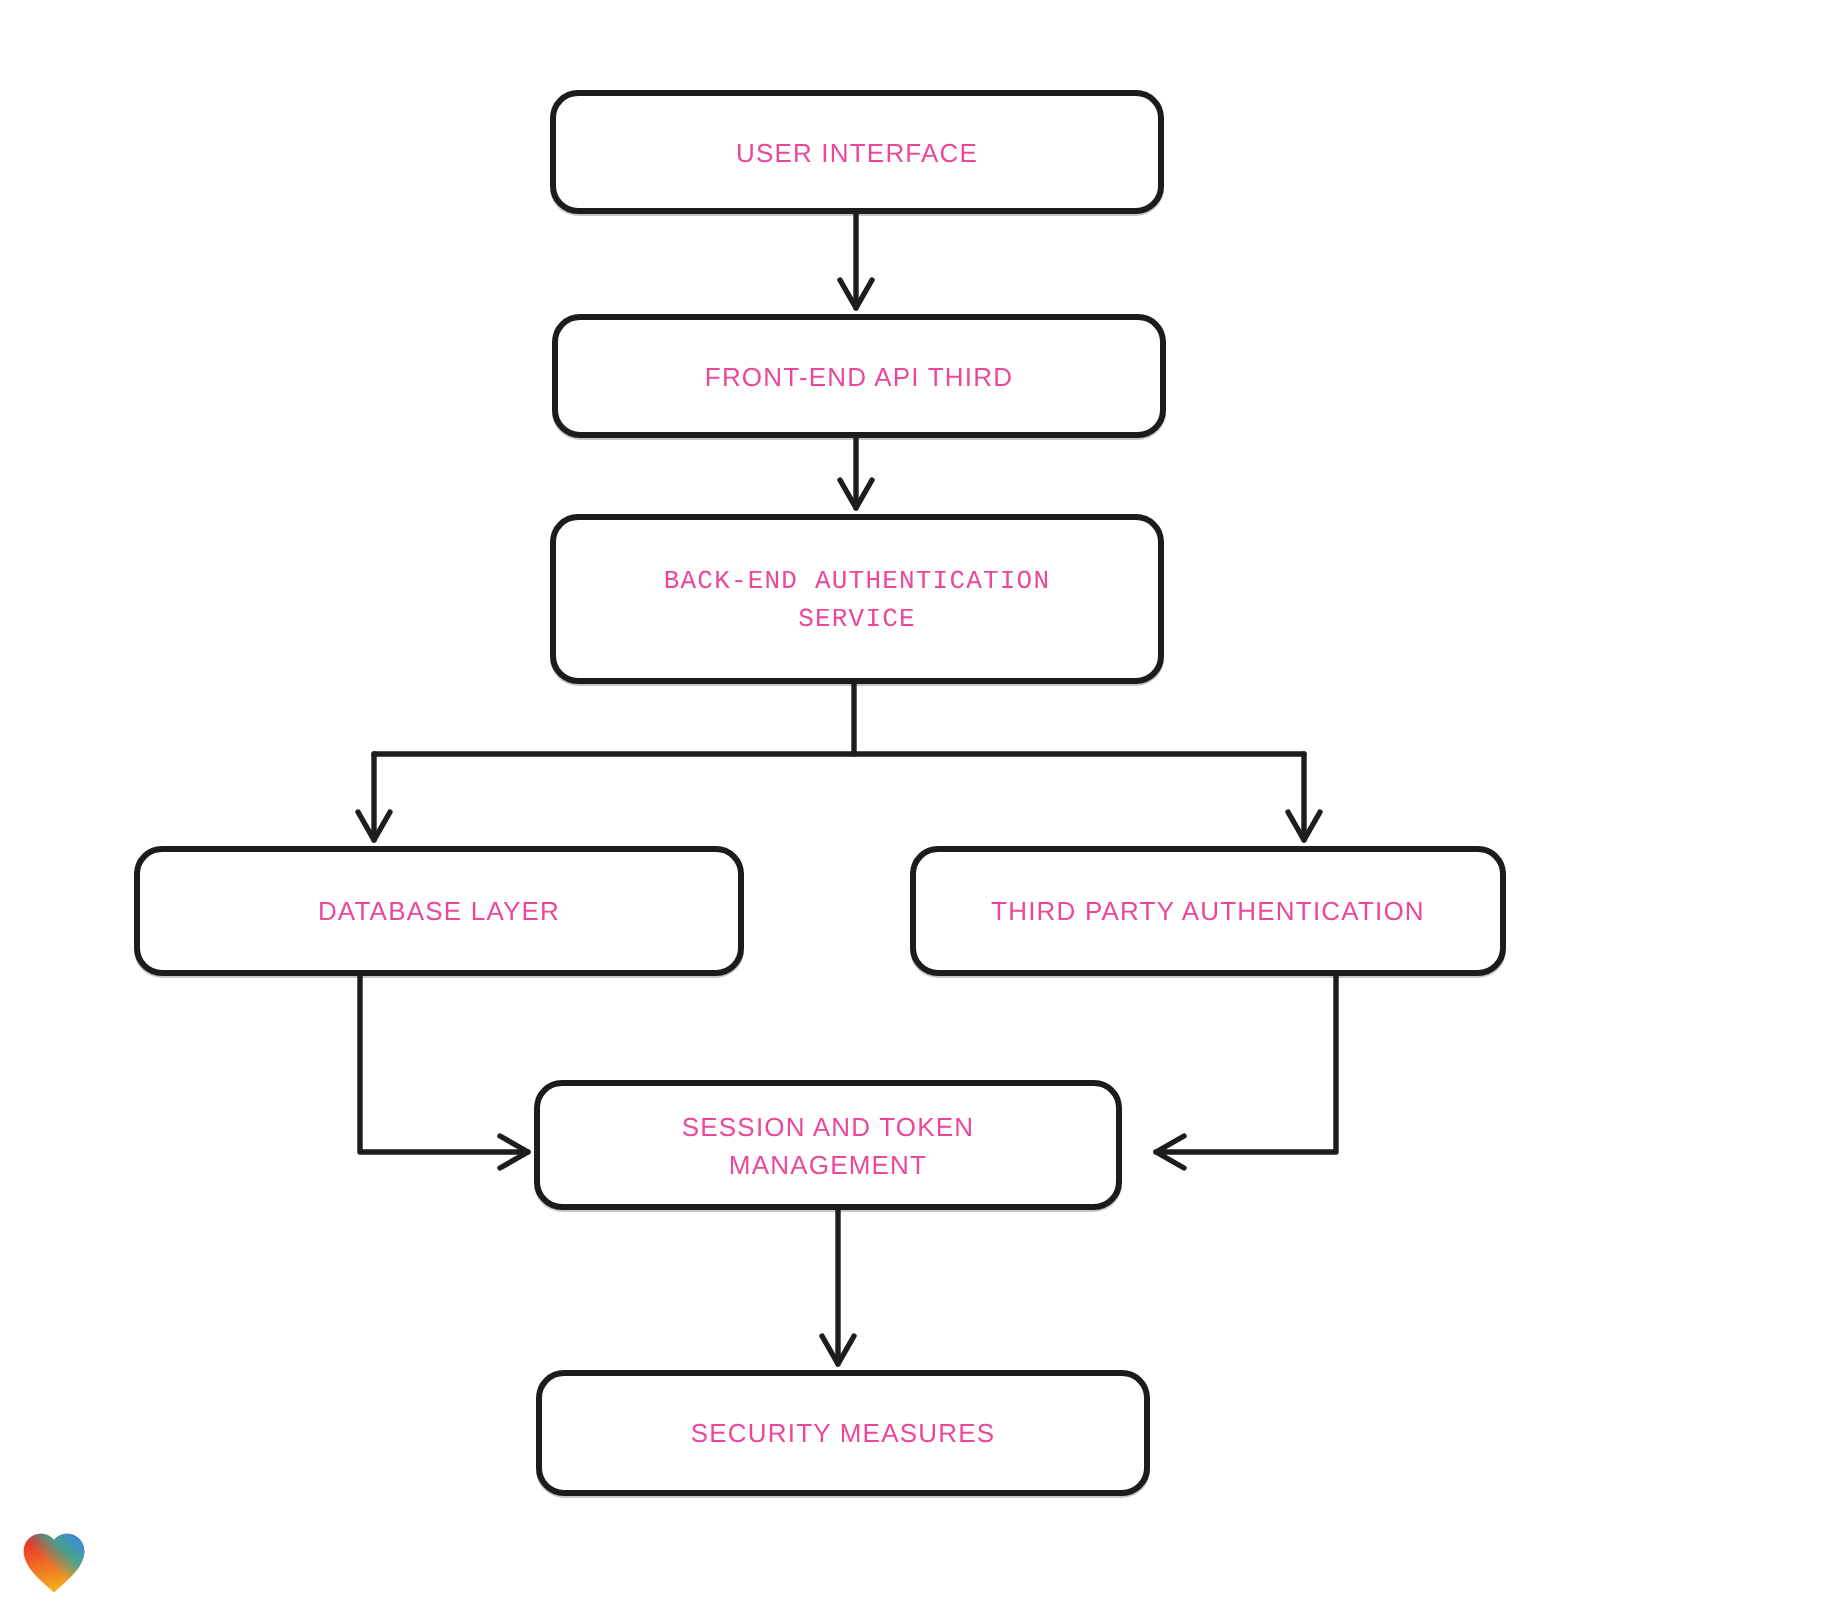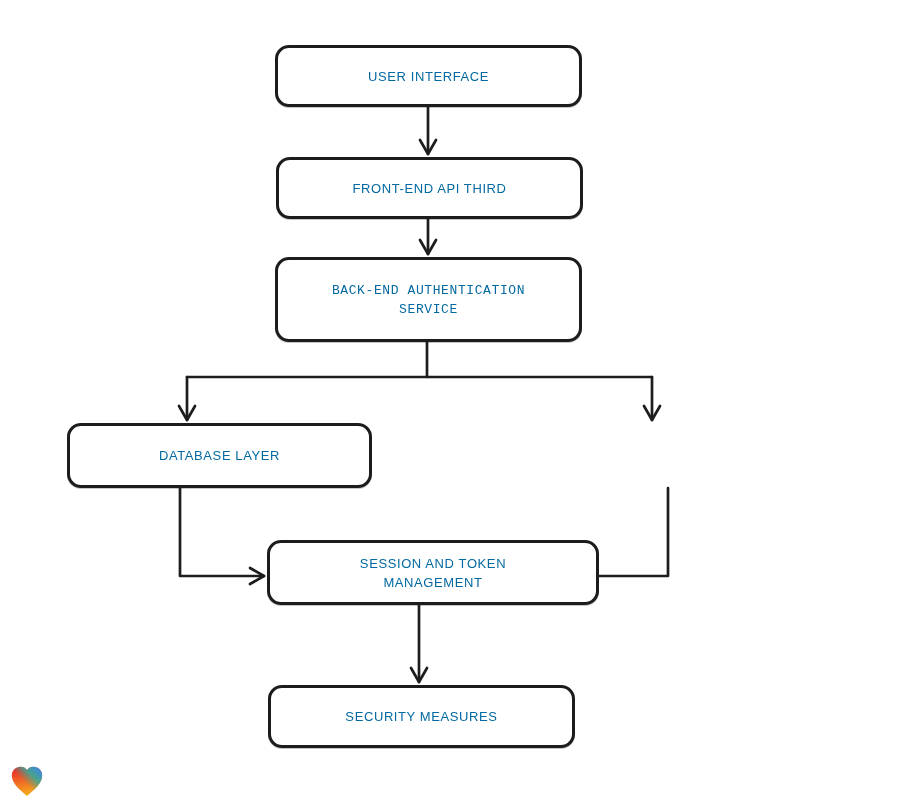--- a/index.html
+++ b/index.html
@@ -32,21 +32,21 @@
   .node {
     position: absolute;
     box-sizing: border-box;
     background: #ffffff;
     border: 3px solid #1c1c1c;
     border-radius: 14px;
     display: flex;
     align-items: center;
     justify-content: center;
     text-align: center;
-    color: #0369a1;
+    color: #ec4899;
     font-size: 13px;
     letter-spacing: 0.6px;
     line-height: 19px;
     box-shadow: 0 1px 0 rgba(28,28,28,0.25);
   }
   .node .lbl { display: inline-block; }
   .node .lbl.narrow-215 { max-width: 215px; }
   .node .lbl.narrow-200 { max-width: 200px; }
   .watermark {
     position: absolute;
@@ -113,22 +113,25 @@
   </div>
 
   <div class="node" style="left:275px; top:257px; width:307px; height:85px;font-family:Liberation Mono, monospace;">
     <span class="lbl narrow-215">BACK-END AUTHENTICATION SERVICE</span>
   </div>
 
   <div class="node" style="left:67px; top:423px; width:305px; height:65px;">
     <span class="lbl">DATABASE LAYER</span>
   </div>
 
+  <div class="node" style="left:455px; top:423px; width:298px; height:65px;">
+    <span class="lbl">THIRD PARTY AUTHENTICATION</span>
+  </div>
 
-  <div class="node" style="left:267px; top:540px; width:332px; height:65px;">
+  <div class="node" style="left:267px; top:540px; width:294px; height:65px;">
     <span class="lbl narrow-200">SESSION AND TOKEN MANAGEMENT</span>
   </div>
 
   <div class="node" style="left:268px; top:685px; width:307px; height:63px;">
     <span class="lbl">SECURITY MEASURES</span>
   </div>
 
   <div class="watermark">
     <svg width="38" height="36" viewBox="0 0 32 32" xmlns="http://www.w3.org/2000/svg">
       <defs>

